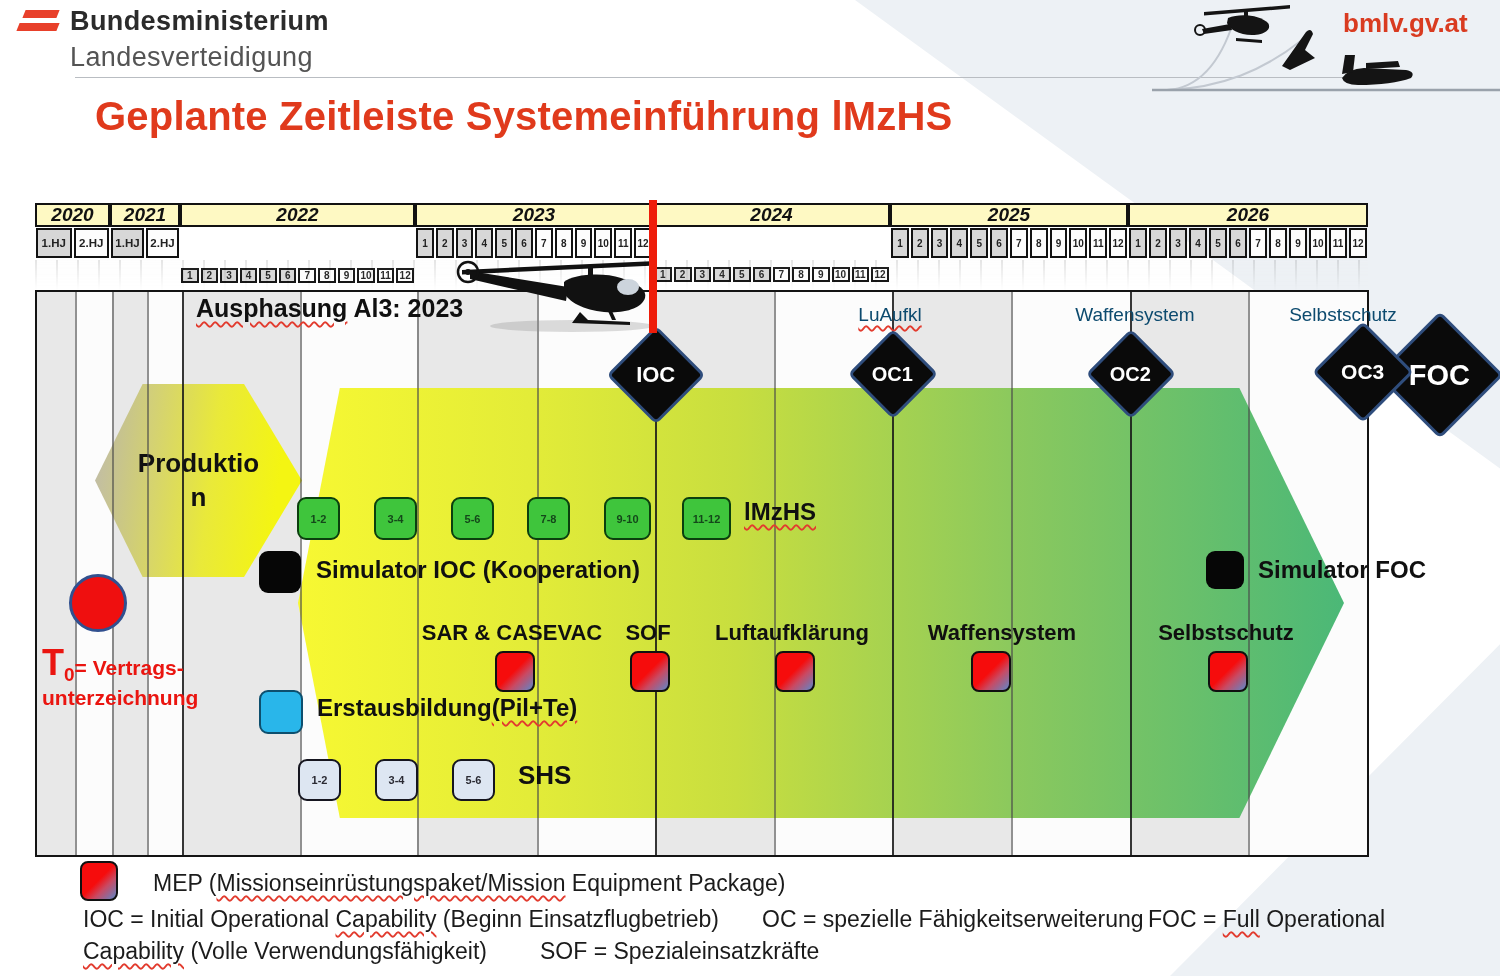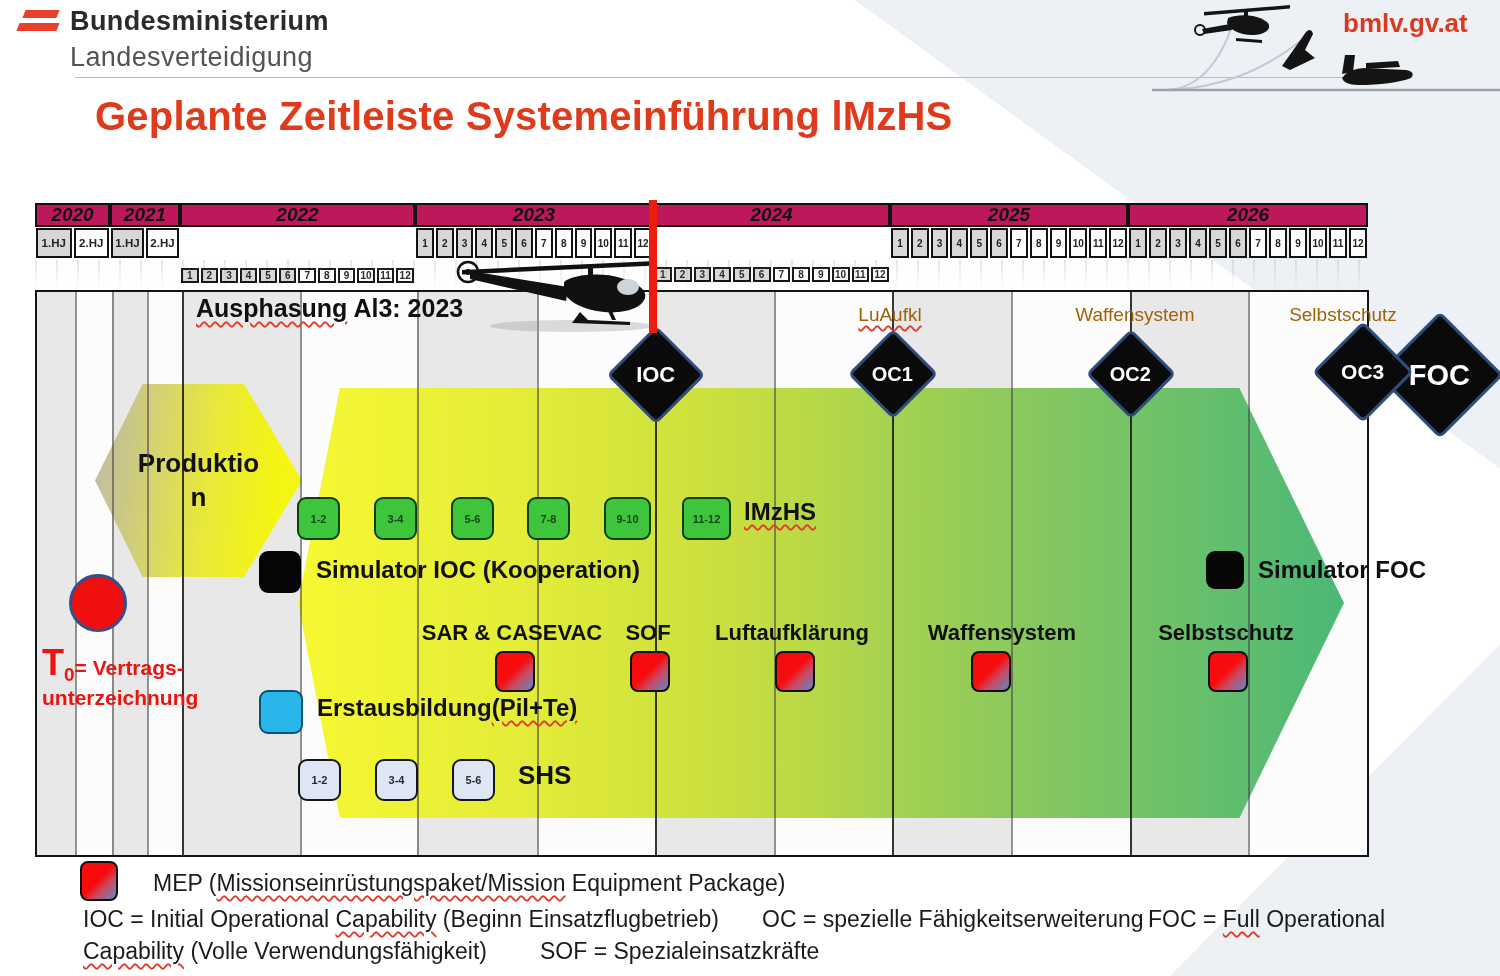--- a/index.html
+++ b/index.html
@@ -17,21 +17,21 @@
   .logo-bars .b2{position:absolute;left:2px;top:15px;width:40px;height:8px;background:#e8402a;transform:skewX(-22deg);}
   .min1{left:70px;top:6px;font-size:27px;font-weight:600;color:#2b2b2b;letter-spacing:.4px;}
   .min2{left:70px;top:42px;font-size:27px;font-weight:400;color:#545454;letter-spacing:.4px;}
   .hdr-rule{left:75px;top:77px;width:1315px;height:1px;background:#b9bdc2;}
   .website{left:1343px;top:8px;font-size:26px;font-weight:700;color:#d93b20;}
   .aircraft{left:1152px;top:0px;}
   .title{left:95px;top:94px;font-size:40px;font-weight:700;color:#e03a1c;letter-spacing:.2px;}
   
   .tl{left:35px;top:203px;width:1333px;height:55px;display:flex;}
   .ygroup{display:flex;flex-direction:column;}
-  .ylabel{border:2px solid #121212;background:#be185d;height:20px;line-height:20px;text-align:center;
+  .ylabel{border:2px solid #121212;background:#fef9c3;height:20px;line-height:20px;text-align:center;
           font-size:19px;font-weight:700;font-style:italic;color:#111;}
   .crow{display:flex;flex:1;}
   .cell{flex:1;border:2px solid #121212;margin:1px 1px 0 1px;background:#fdfdfd;text-align:center;
         font-size:10px;font-weight:700;color:#222;display:flex;align-items:center;justify-content:center;overflow:hidden;}
   .cell.shade{background:#d7d7d7;}
   .ygroup.hj .cell{font-size:11.5px;}
   .reflection{left:35px;top:260px;width:1333px;height:30px;opacity:.55;
     background:repeating-linear-gradient(90deg,rgba(90,90,90,.5) 0 2px,rgba(235,235,235,.25) 2px 21px);
     -webkit-mask-image:linear-gradient(rgba(0,0,0,.6),transparent);
             mask-image:linear-gradient(rgba(0,0,0,.6),transparent);}
@@ -52,21 +52,21 @@
   .linelayer{z-index:4;pointer-events:none;}
   .redline{left:649px;top:200px;width:8px;height:133px;background:#ee1d0a;z-index:8;}
   .ausph{left:196px;top:294px;font-size:25px;font-weight:700;color:#101010;z-index:5;}
   .sqg{text-decoration-line:underline;text-decoration-style:wavy;text-decoration-color:#e23b2e;
        text-decoration-thickness:1.5px;text-underline-offset:3.5px;}
   .heli{left:452px;top:256px;z-index:6;}
   
   .dia{z-index:7;background:#0a0a0a;border:3px solid #2f4d7c;border-radius:6px;transform:rotate(45deg);
        display:flex;align-items:center;justify-content:center;}
   .dia span{transform:rotate(-45deg);color:#fff;font-weight:700;}
-  .cap{z-index:6;text-align:center;font-size:19px;font-weight:500;color:#a16207;}
+  .cap{z-index:6;text-align:center;font-size:19px;font-weight:500;color:#0c4a6e;}
   .lief{left:560px;top:412px;width:480px;text-align:center;font-size:56px;font-weight:800;color:#0d0d0d;z-index:5;letter-spacing:1px;}
   .gbox{position:absolute;top:497px;height:39px;background:#3fc53c;border:2.5px solid #0b3f0e;border-radius:9px;z-index:5;
         display:flex;align-items:center;justify-content:center;font-size:11px;font-weight:700;color:#14471a;}
   .imzhs-label{left:744px;top:498px;font-size:24px;font-weight:700;color:#101010;z-index:5;}
   .blackbox{background:#060606;border-radius:9px;z-index:5;}
   .rowtext{font-size:24px;font-weight:700;color:#101010;z-index:5;}
   .bluebox{left:259px;top:690px;width:40px;height:40px;background:#29b6ea;border:2.5px solid #0d4f6e;border-radius:9px;z-index:5;}
   .meplabel{position:absolute;top:620px;text-align:center;font-size:22px;font-weight:700;color:#101010;z-index:5;}
   .mepsq{position:absolute;top:651px;width:36px;height:37px;border:2px solid #101010;border-radius:8px;z-index:5;
          background:linear-gradient(135deg,#f60c0c 48%,#c94a63 68%,#5e87c9 100%);}

